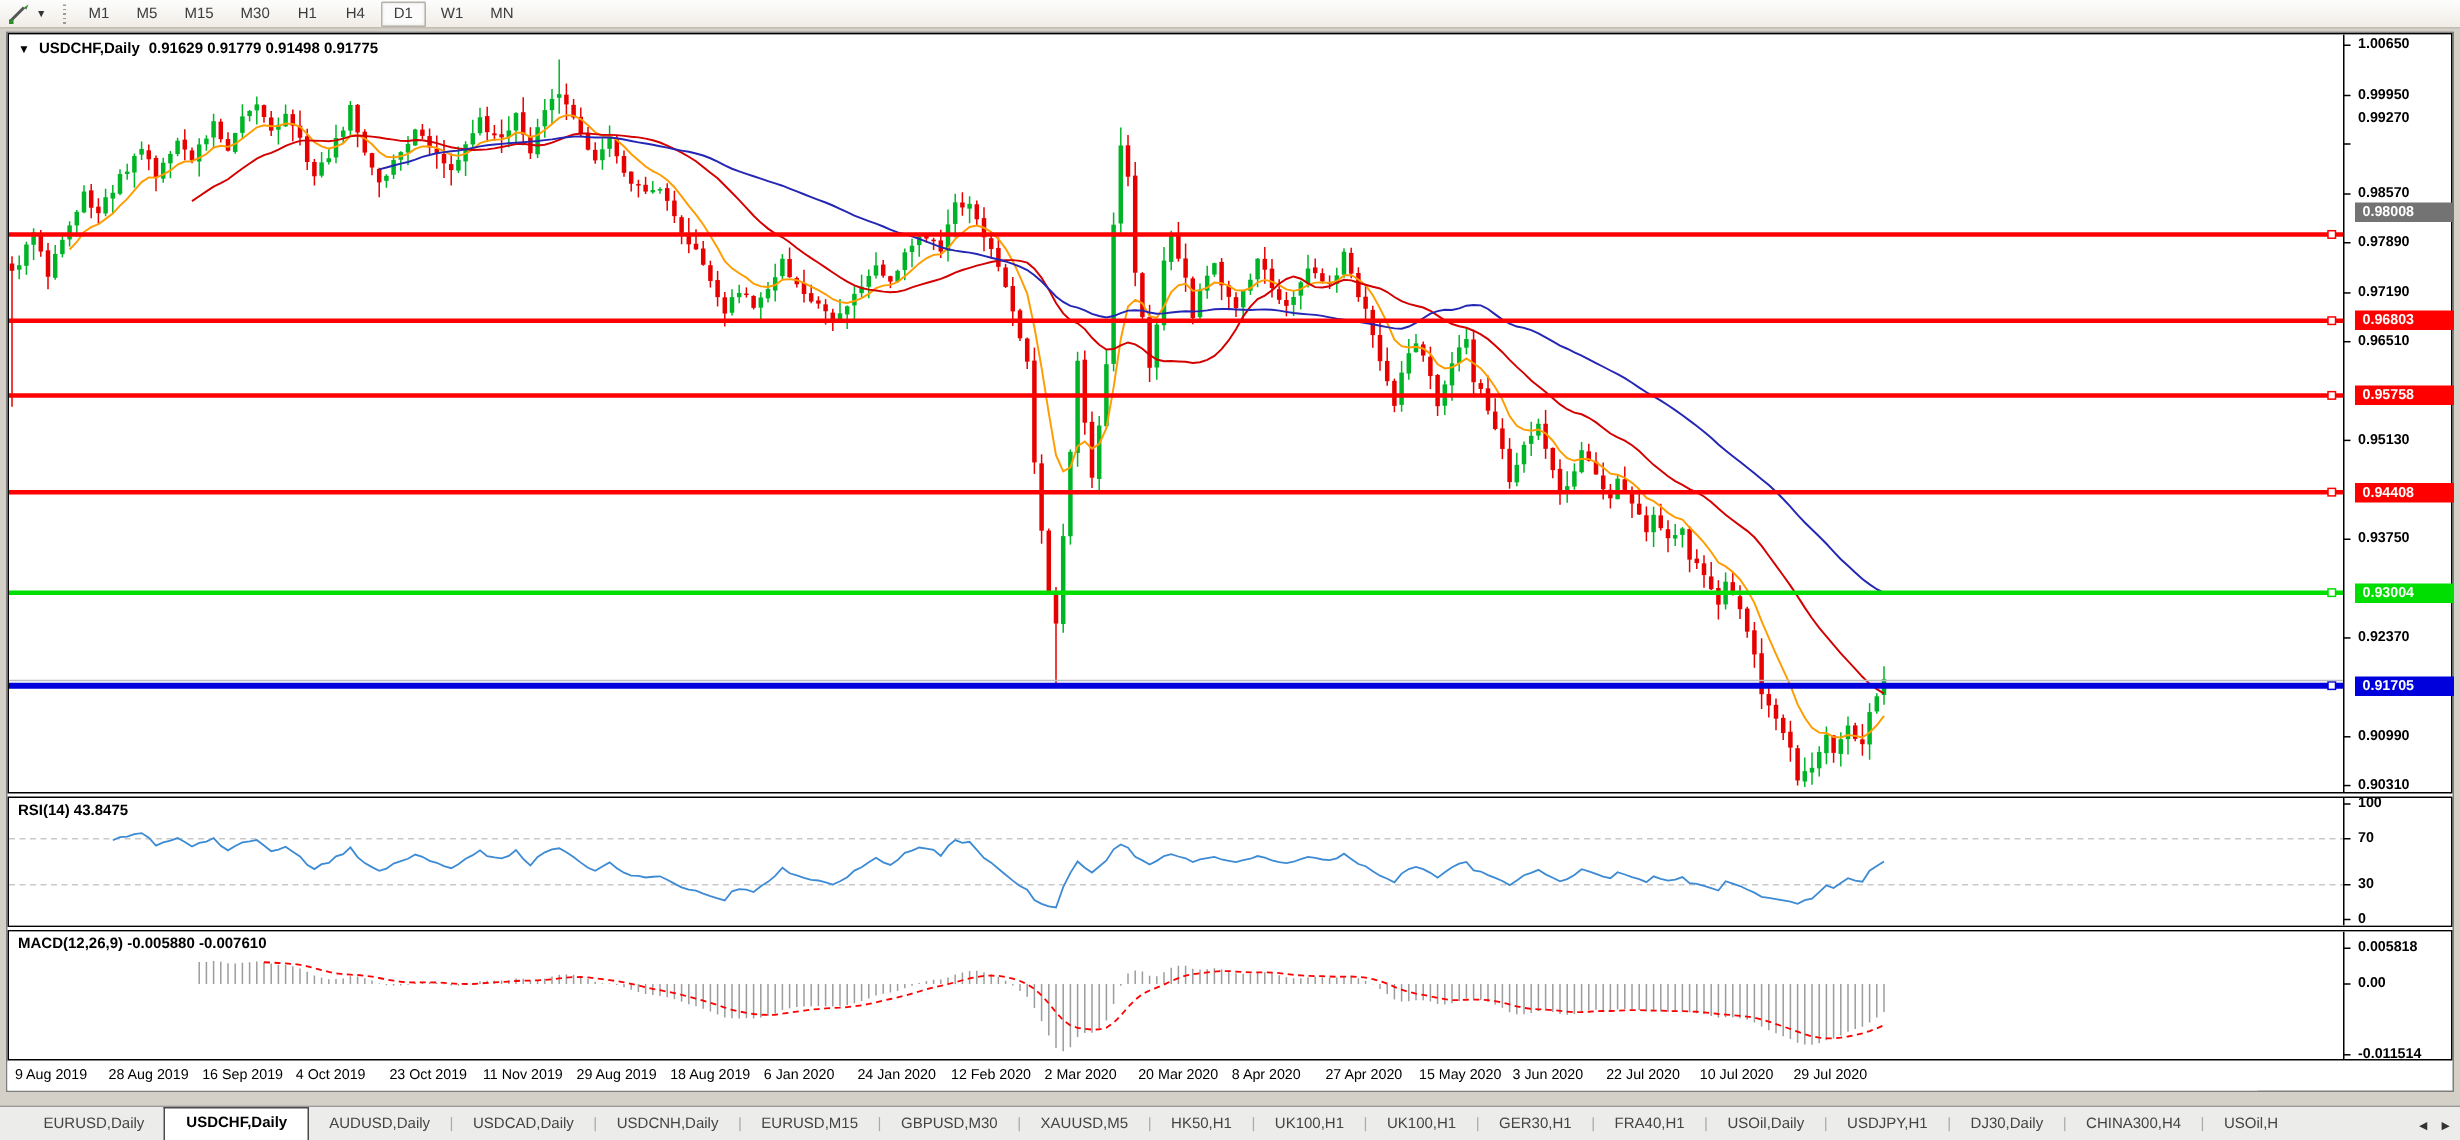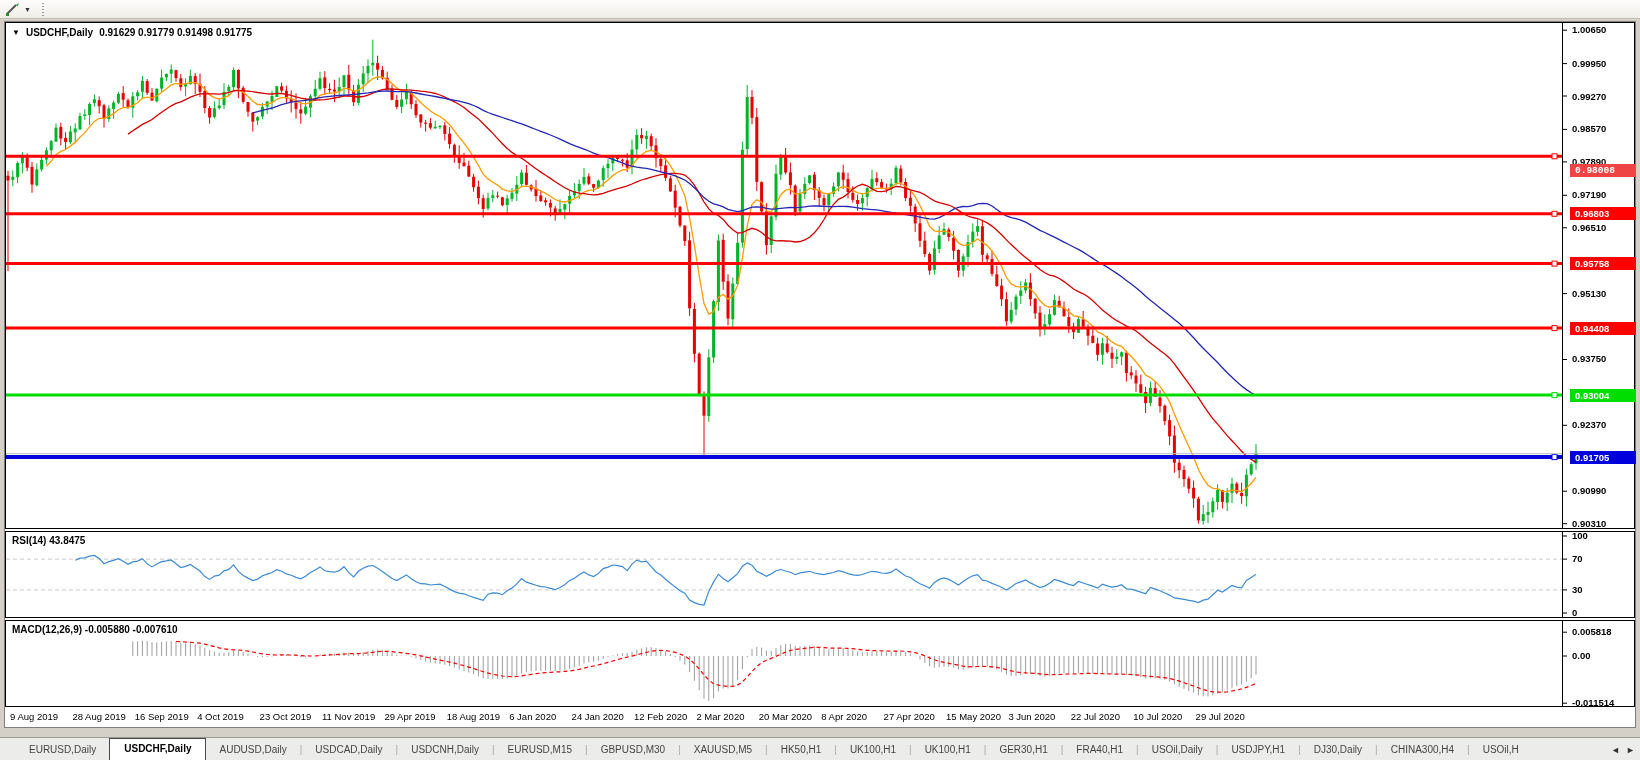--- a/index.html
+++ b/index.html
@@ -64,20 +64,31 @@
     <span>
       <svg width="16" height="15" viewBox="0 0 16 15">
         <path d="M2 12 L11 3" stroke="#555" stroke-width="2" fill="none"></path>
         <path d="M11 3 L14 1 L12.5 4.5 Z" fill="#2e8b2e"></path>
         <rect x="1" y="11" width="3" height="3" fill="#2e8b2e"></rect>
       </svg>
     </span>
     <span class="dd-arrow">▼</span>
   </div>
   <div class="grip"></div>
+  <div id="tf-buttons" style="display:flex;align-items:center;">
+      <div class="tf-btn">M1</div>
+      <div class="tf-btn">M5</div>
+      <div class="tf-btn">M15</div>
+      <div class="tf-btn">M30</div>
+      <div class="tf-btn">H1</div>
+      <div class="tf-btn">H4</div>
+      <div class="tf-btn active">D1</div>
+      <div class="tf-btn">W1</div>
+      <div class="tf-btn">MN</div>
+    </div>
 </div>
 
 <div id="frame"></div>
 
 <div class="panel" id="panel-main">
   <svg id="main-svg" width="1628" height="505">
       <rect x="0" y="0" width="1628" height="505" fill="#ffffff"></rect>
       <line x1="2" y1="147.9" x2="2" y2="248.2" stroke="#e60000" stroke-width="1"></line>
       <rect x="0.5" y="152.7" width="3" height="4.8" fill="#e60000"></rect>
       <line x1="6.8" y1="147.4" x2="6.8" y2="163.2" stroke="#00b428" stroke-width="1"></line>
@@ -894,52 +905,52 @@
   <span class="tri">▼</span>
   <span>USDCHF,Daily</span>
   <span>0.91629 0.91779 0.91498 0.91775</span>
 </div>
 <div class="ind-label" id="rsi-label">RSI(14) 43.8475</div>
 <div class="ind-label" id="macd-label">MACD(12,26,9) -0.005880 -0.007610</div>
 
 <div id="axis-labels">
     <div class="axis-label" style="top: 24.1591px;">1.00650</div>
     <div class="axis-label" style="top: 57.5682px;">0.99950</div>
-    <div class="axis-label" style="top: 91px;">0.99270</div>
+    <div class="axis-label" style="top: 73px;">0.99270</div>
     <div class="axis-label" style="top: 123.432px;">0.98570</div>
     <div class="axis-label" style="top: 155.886px;">0.97890</div>
     <div class="axis-label" style="top: 189.295px;">0.97190</div>
     <div class="axis-label" style="top: 221.75px;">0.96510</div>
     <div class="axis-label" style="top: 287.614px;">0.95130</div>
     <div class="axis-label" style="top: 353.477px;">0.93750</div>
     <div class="axis-label" style="top: 419.341px;">0.92370</div>
     <div class="axis-label" style="top: 485.205px;">0.90990</div>
     <div class="axis-label" style="top: 517.659px;">0.90310</div>
-    <div class="line-box" style="top: 164px; background: #ef4444; font-family: Liberation Mono, monospace;">0.98008</div>
+    <div class="line-box" style="top: 135px; background: #737373;">0.98008</div>
     <div class="line-box" style="top: 207.266px; background: rgb(255, 0, 0);">0.96803</div>
     <div class="line-box" style="top: 257.141px; background: rgb(255, 0, 0);">0.95758</div>
     <div class="line-box" style="top: 321.573px; background: rgb(255, 0, 0);">0.94408</div>
     <div class="line-box" style="top: 388.582px; background: rgb(0, 221, 0);">0.93004</div>
     <div class="line-box" style="top: 450.58px; background: rgb(0, 0, 221);">0.91705</div>
     <div class="axis-label" style="top: 530px;">100</div>
     <div class="axis-label" style="top: 553.1px;">70</div>
     <div class="axis-label" style="top: 583.9px;">30</div>
     <div class="axis-label" style="top: 607px;">0</div>
     <div class="axis-label" style="top: 626.169px;">0.005818</div>
     <div class="axis-label" style="top: 650px;">0.00</div>
     <div class="axis-label" style="top: 697.161px;">-0.011514</div>
   </div>
 <div id="date-axis">
     <div class="date-label" style="left: 5px;">9 Aug 2019</div>
     <div class="date-label" style="left: 67.4px;">28 Aug 2019</div>
     <div class="date-label" style="left: 129.8px;">16 Sep 2019</div>
     <div class="date-label" style="left: 192.2px;">4 Oct 2019</div>
     <div class="date-label" style="left: 254.6px;">23 Oct 2019</div>
     <div class="date-label" style="left: 317px;">11 Nov 2019</div>
-    <div class="date-label" style="left: 379.4px;">29 Apr 2019</div>
+    <div class="date-label" style="left: 379.4px;">29 Aug 2019</div>
     <div class="date-label" style="left: 441.8px;">18 Aug 2019</div>
     <div class="date-label" style="left: 504.2px;">6 Jan 2020</div>
     <div class="date-label" style="left: 566.6px;">24 Jan 2020</div>
     <div class="date-label" style="left: 629px;">12 Feb 2020</div>
     <div class="date-label" style="left: 691.4px;">2 Mar 2020</div>
     <div class="date-label" style="left: 753.8px;">20 Mar 2020</div>
     <div class="date-label" style="left: 816.2px;">8 Apr 2020</div>
     <div class="date-label" style="left: 878.6px;">27 Apr 2020</div>
     <div class="date-label" style="left: 941px;">15 May 2020</div>
     <div class="date-label" style="left: 1003.4px;">3 Jun 2020</div>

